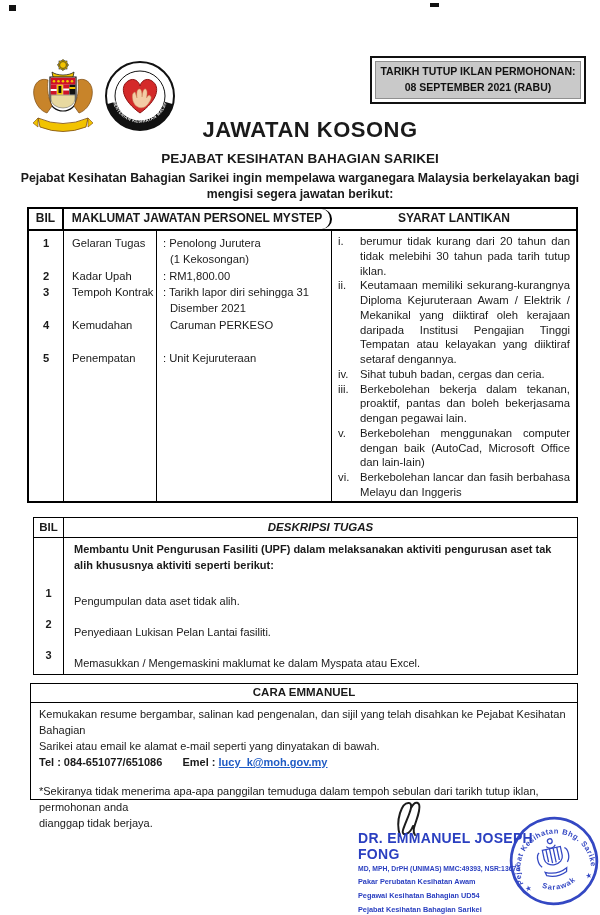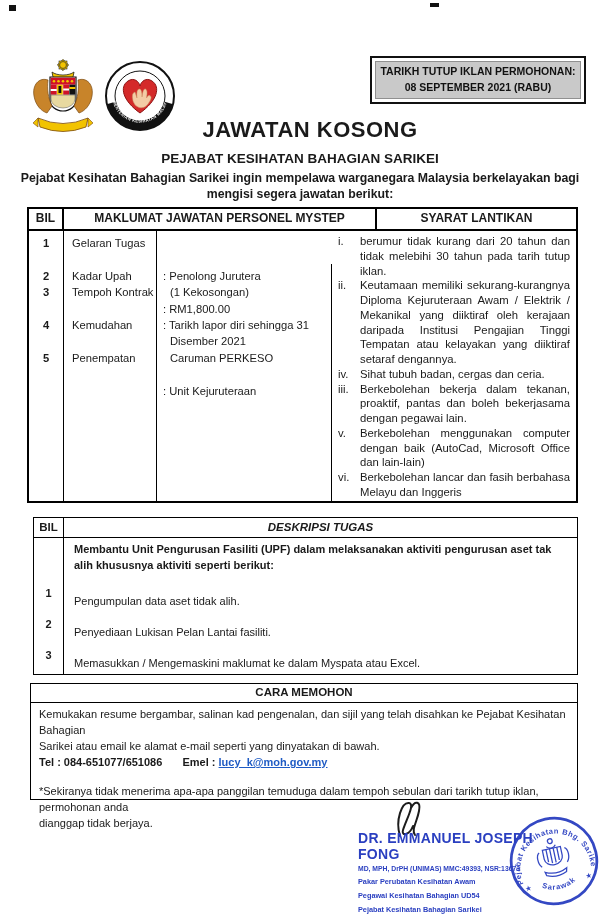--- a/index.html
+++ b/index.html
@@ -26,27 +26,27 @@
   .intro{position:absolute;top:170px;left:10px;width:580px;text-align:center;
     font-size:12.3px;font-weight:bold;line-height:16px;}
 
   
   .table1{position:absolute;left:27px;top:207px;width:551px;height:296px;
     border:2px solid #000;box-sizing:border-box;display:flex;flex-direction:column;}
   .t1-header{display:flex;border-bottom:2px solid #000;font-weight:bold;font-size:12px;
     text-align:center;height:20px;line-height:19px;flex:none;}
   .t1-header .hc{box-sizing:border-box;}
   .hc-bil{width:35px;border-right:2px solid #000;}
-  .hc-mak{width:313px;border-right:2px solid #000;}
+  .hc-mak{width:268px;border-right:2px solid #000;border-radius:10px;}
   .hc-sya{flex:1;}
   .t1-body{flex:1;display:flex;font-size:11.2px;min-height:0;}
   .bc{box-sizing:border-box;padding-top:4px;}
   .bc-bil{width:35px;border-right:1.5px solid #000;text-align:center;font-weight:bold;}
   .bc-label{width:93px;border-right:1.5px solid #000;padding-left:8px;}
-  .bc-value{width:175px;border-right:1.5px solid #000;padding-left:6px;margin-top:33px;}
+  .bc-value{width:175px;border-right:1.5px solid #000;padding-left:6px;}
   .bc-syarat{flex:1;padding:3px 5px 0 4px;}
   .blk1{height:16px;line-height:16px;white-space:nowrap;}
   .blk2{height:33px;line-height:16.3px;white-space:nowrap;}
   .blk2 .cont{padding-left:7px;}
   .sy-item{display:flex;font-size:11.3px;line-height:14.75px;}
   .sy-num{width:22px;flex:none;padding-left:2px;}
   .sy-text{flex:1;text-align:justify;padding-right:1px;}
 
   
   .table2{position:absolute;left:33px;top:517px;width:545px;height:158px;
@@ -228,21 +228,21 @@
       <div class="t2-content">
         <div class="t2-intro">Membantu Unit Pengurusan Fasiliti (UPF) dalam melaksanakan aktiviti pengurusan aset tak alih khususnya aktiviti seperti berikut:</div>
         <div class="t2-row first">Pengumpulan data aset tidak alih.</div>
         <div class="t2-row">Penyediaan Lukisan Pelan Lantai fasiliti.</div>
         <div class="t2-row">Memasukkan / Mengemaskini maklumat ke dalam Myspata atau Excel.</div>
       </div>
     </div>
   </div>
 
   <div class="table3">
-    <div class="t3-header">CARA MEMOHON</div>
+    <div class="t3-header">CARA EMMANUEL</div>
     <div class="t3-body">
       <div>Kemukakan resume bergambar, salinan kad pengenalan, dan sijil yang telah disahkan ke Pejabat Kesihatan Bahagian</div>
       <div>Sarikei atau email ke alamat e-mail seperti yang dinyatakan di bawah.</div>
       <div class="tel-line">
         <span>Tel : 084-651077/651086</span>
         <span style="display:inline-block;width:14px;"></span>
         <span>Emel :</span>
         <a class="email-link">lucy_k@moh.gov.my</a>
       </div>
       <div class="t3-note">

